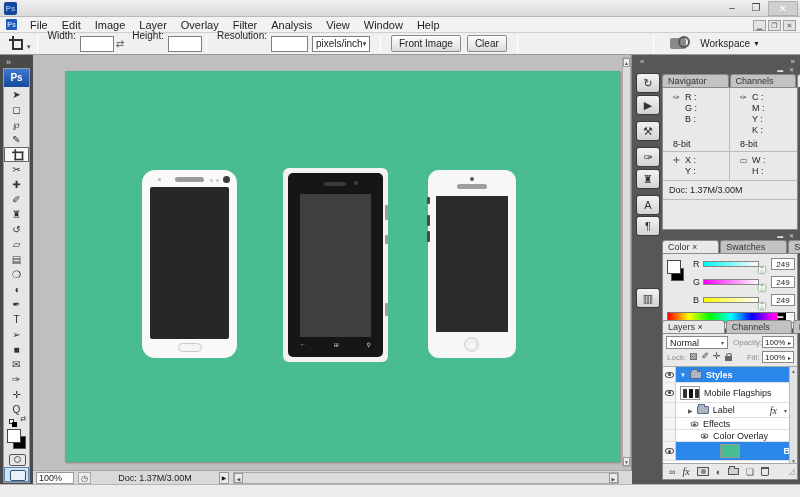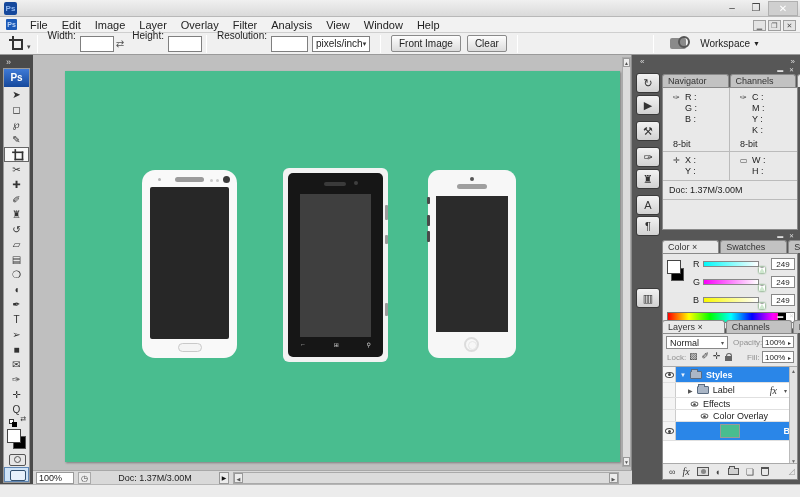--- a/index.html
+++ b/index.html
@@ -558,20 +558,31 @@
 
           <div class="lay-rows">
             <div class="lrow sel" style="height:16px;">
               <div class="eye-cell">
                   <span class="eye"></span>
                 </div>
               <span class="tri">▼</span>
               <span class="folder"></span>
               <span class="name">Styles</span>
             </div>
+            <div class="lrow" style="height:20px;">
+              <div class="eye-cell">
+                  <span class="eye"></span>
+                </div>
+              <span class="thumb">
+                  <span class="p1"></span>
+                  <span class="p2"></span>
+                  <span class="p3"></span>
+                </span>
+              <span class="name">Mobile Flagships</span>
+            </div>
             <div class="lrow" style="height:15px;">
               <div class="eye-cell"></div>
               <span class="tri" style="margin-left:12px;">▶</span>
               <span class="folder"></span>
               <span class="name">Label</span>
               <span class="fxwrap">
                 <span class="fxtxt">fx</span>
                 <span class="tri">▾</span>
               </span>
             </div>

